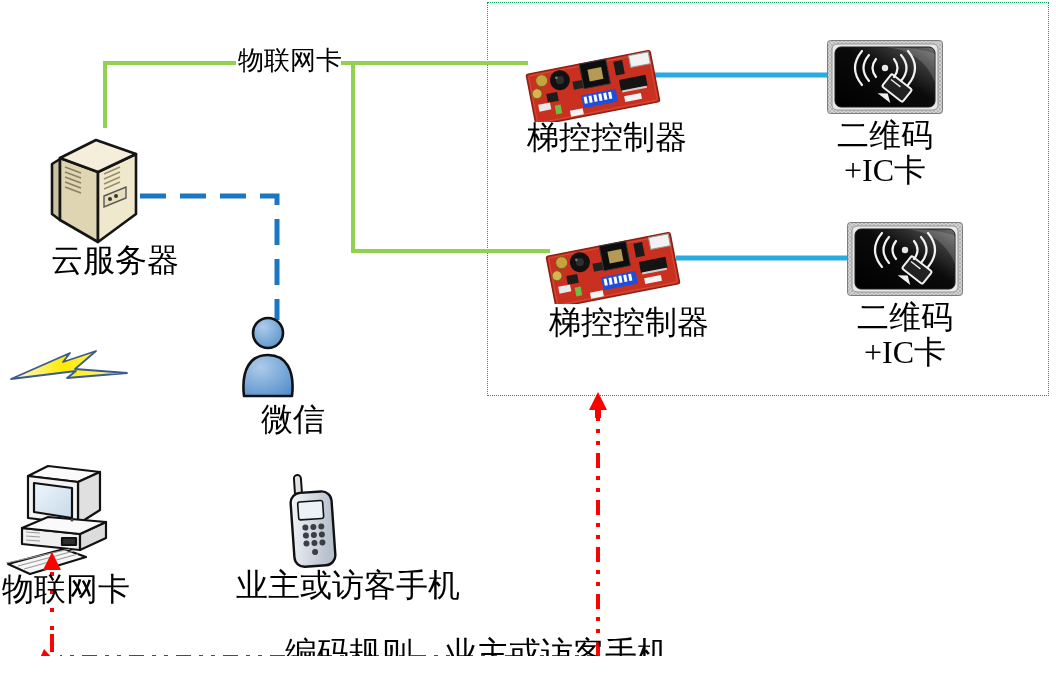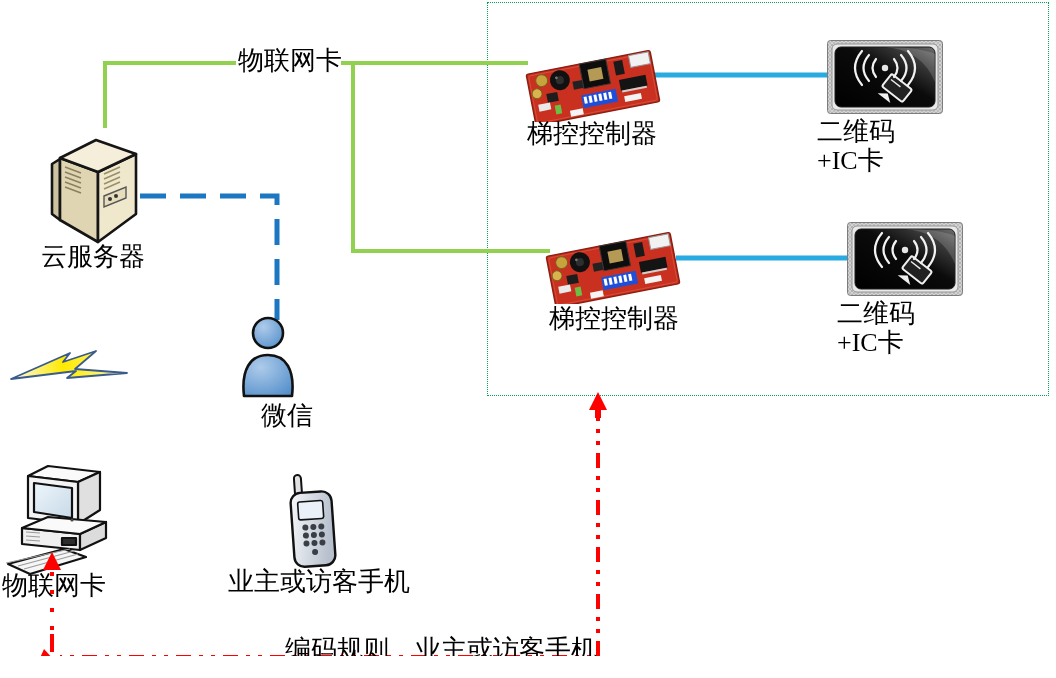--- a/index.html
+++ b/index.html
@@ -8,24 +8,24 @@
     font-family:"Liberation Serif",serif;color:#000;
   }
   .zone{
     position:absolute;left:487px;top:2px;width:560px;height:392px;
     border:1px dotted #00a651;z-index:0;background:transparent;
   }
   svg.wires{position:absolute;left:0;top:0;z-index:1;}
   svg.redwires{position:absolute;left:0;top:0;z-index:4;pointer-events:none;}
   .icon{position:absolute;z-index:2;}
   .label{
-    position:absolute;z-index:5;font-size:26px;line-height:1.1;white-space:nowrap;
+    position:absolute;z-index:5;font-size:32px;line-height:1.1;white-space:nowrap;
     color:#000;
   }
-  .label.center{white-space:normal;}
+  .label.center{text-align:center;white-space:normal;}
   .hidden-defs{position:absolute;width:0;height:0;overflow:hidden;}
 </style>
 </head>
 <body>
 
 <div class="canvas">
 
   <svg class="hidden-defs" aria-hidden="true">
     <defs>
       <linearGradient id="faceGrad" x1="0" y1="1" x2="1" y2="0">
@@ -227,24 +227,24 @@
     </g>
     <g fill="#ff0000">
       <polygon points="598,392 589,410 607,410"></polygon>
       <rect x="595" y="408" width="6" height="10"></rect>
       <polygon points="52,552 43,570 61,570"></polygon>
       <polygon points="36,667 54,660 44,649"></polygon>
     </g>
   </svg>
 
   <div class="label" style="left:238px;top:47px;font-size:26px">物联网卡</div>
-  <div class="label" style="left:41px;top:243px">云服务器</div>
+  <div class="label" style="left:51px;top:243px">云服务器</div>
   <div class="label" style="left:261px;top:402px">微信</div>
   <div class="label" style="left:2px;top:572px">物联网卡</div>
-  <div class="label" style="left:228px;top:568px">业主或访客手机</div>
+  <div class="label" style="left:236px;top:568px">业主或访客手机</div>
 
   <div class="label" style="left:527px;top:120px">梯控控制器</div>
   <div class="label" style="left:549px;top:305px">梯控控制器</div>
 
   <div class="label center" style="left:817px;top:118px;width:136px">
     <div>二维码</div>
     <div>+IC卡</div>
   </div>
   <div class="label center" style="left:837px;top:300px;width:136px">
     <div>二维码</div>

